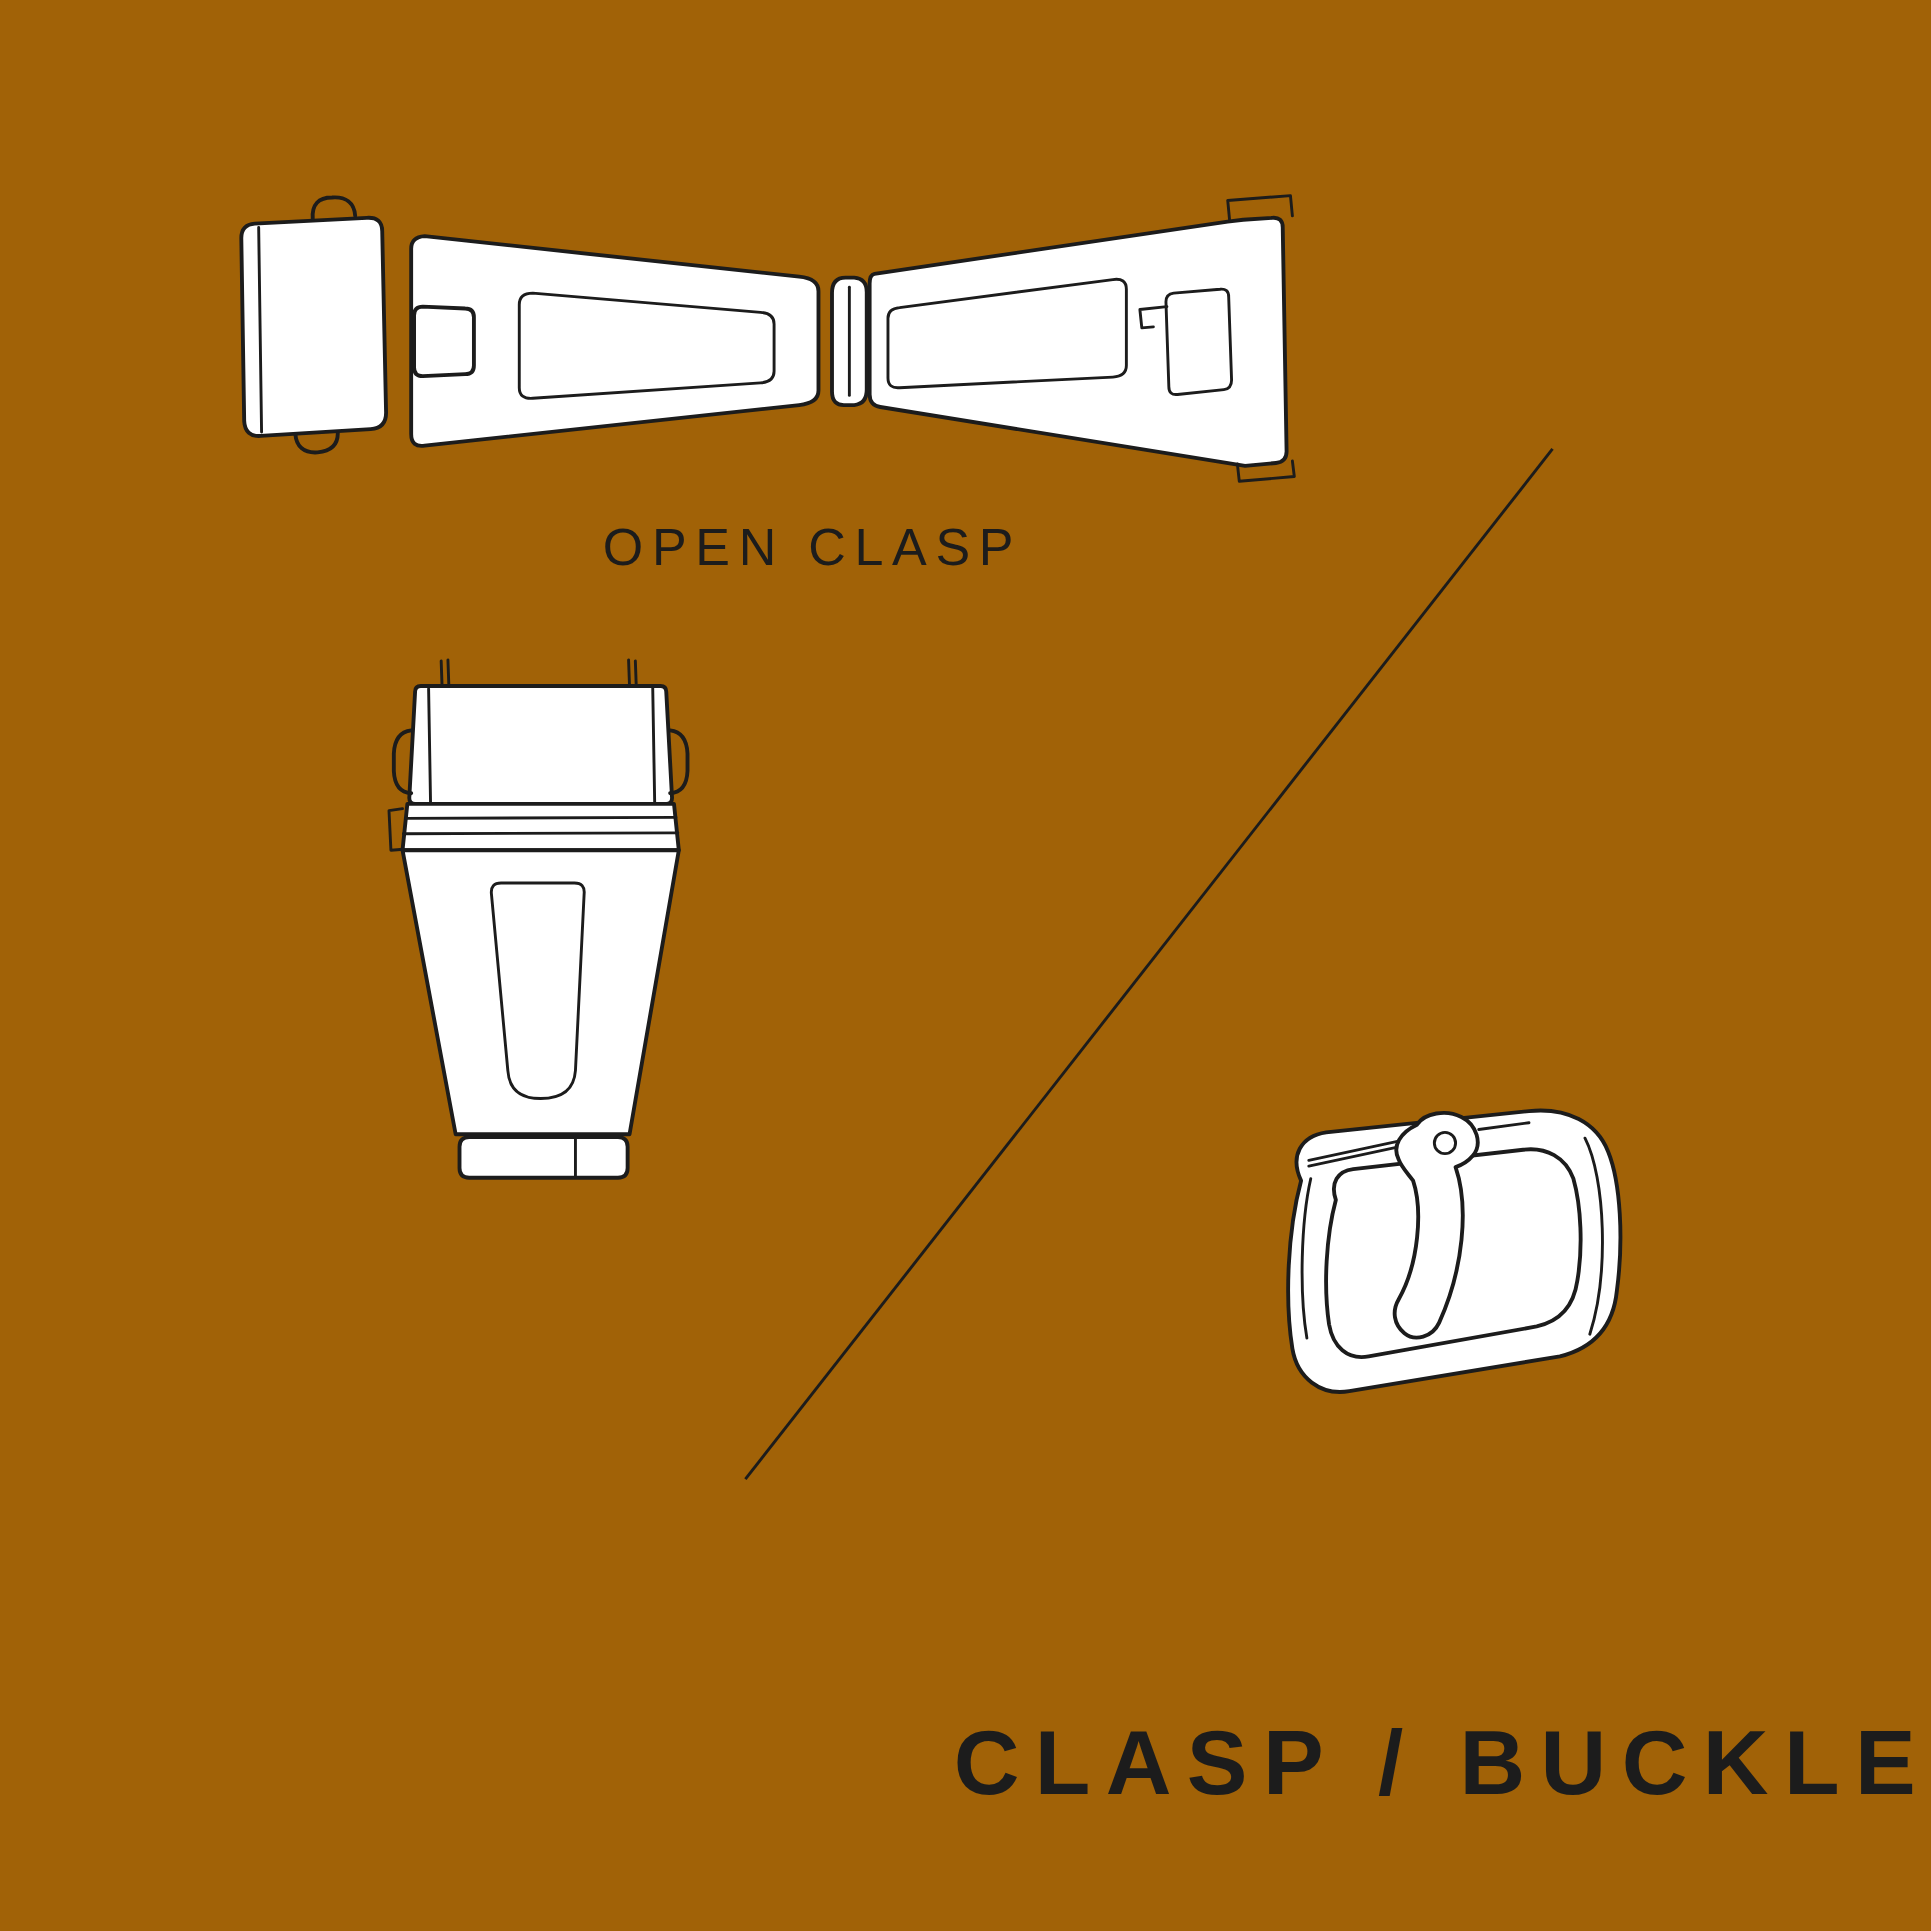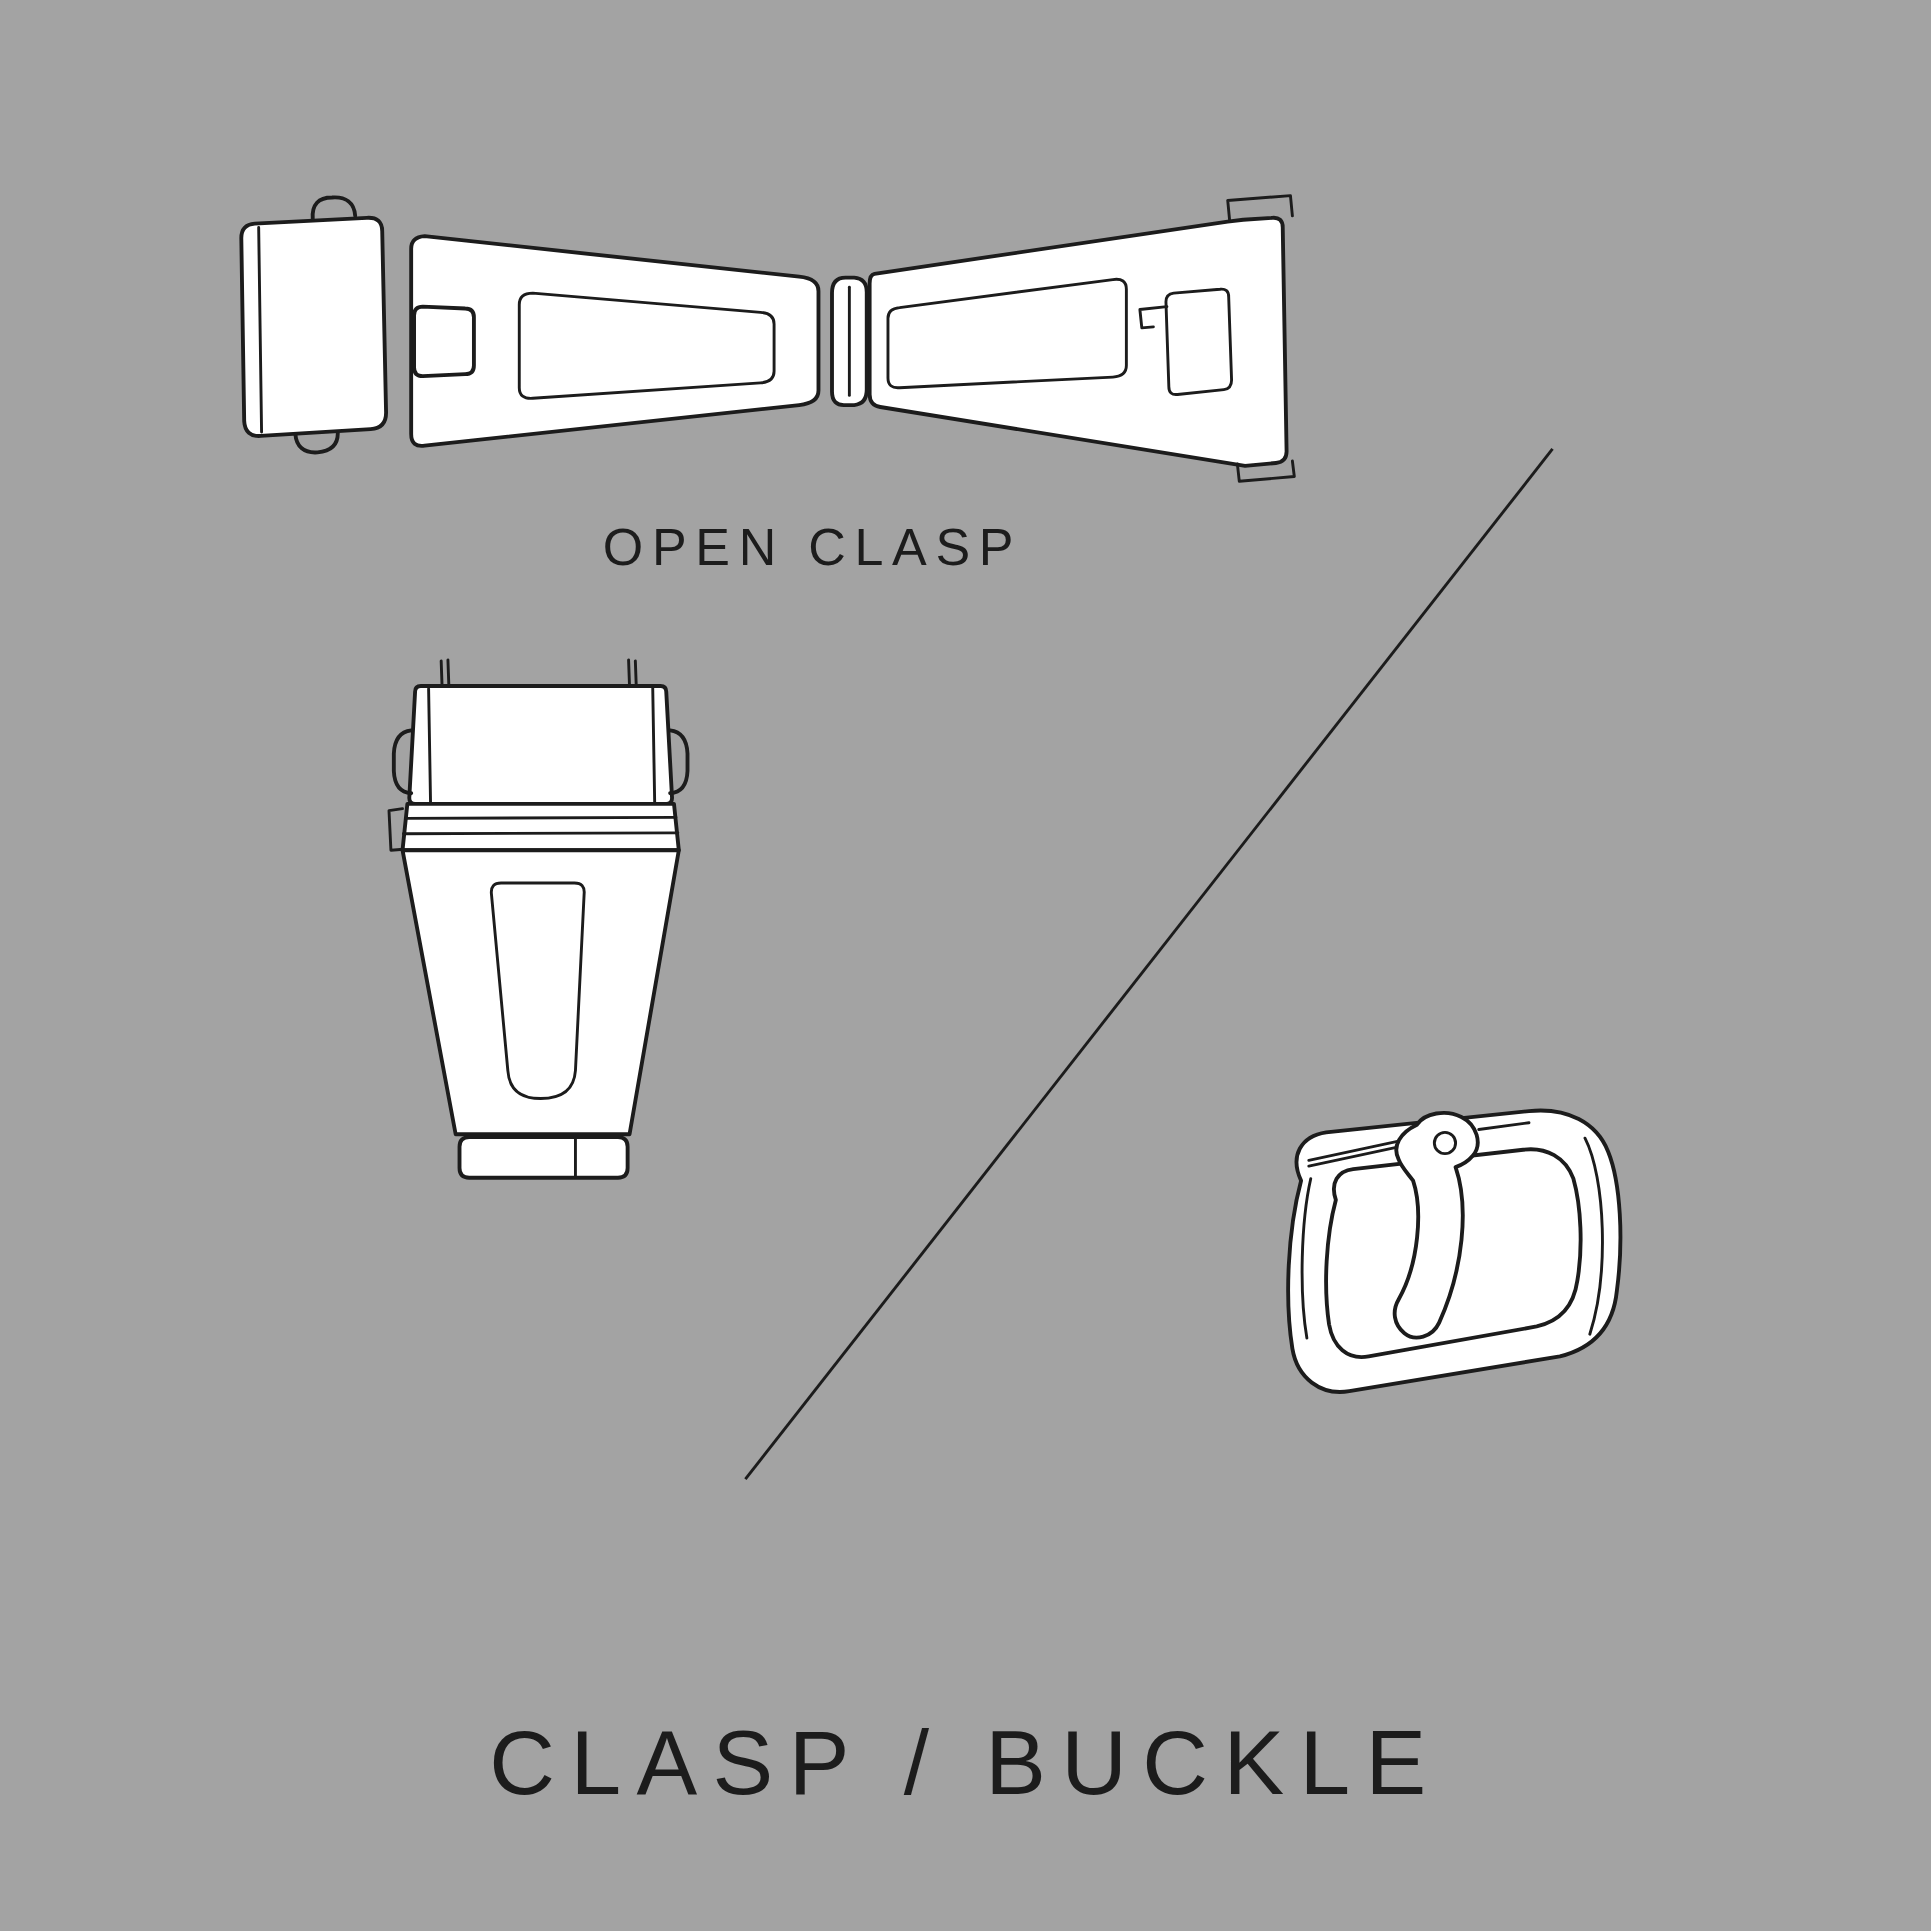--- a/index.html
+++ b/index.html
@@ -4,43 +4,43 @@
 <style>
   html, body { margin: 0; padding: 0; }
   body {
     font-family: "Liberation Sans", sans-serif;
     background: #ffffff;
   }
   .canvas {
     position: relative;
     width: 1931px;
     height: 1931px;
-    background: #a3a3a3;
+    background: #a16207;
     overflow: hidden;
   }
   .illo { position: absolute; }
   .illo svg { display: block; }
   .label {
     position: absolute;
     color: #1c1c1c;
     font-size: 52px;
     letter-spacing: 8.7px;
     text-align: center;
     white-space: nowrap;
     font-weight: 400;
   }
   .title {
     position: absolute;
     left: 0;
     width: 1931px;
-    text-align: center;
+    text-align: right;
     color: #1c1c1c;
     font-size: 91px;
     letter-spacing: 15.4px;
-    font-weight: 400;
+    font-weight: 700;
     white-space: nowrap;
   }
   .stroke {
     fill: none;
     stroke: #1c1c1c;
     stroke-width: 4;
     stroke-linejoin: round;
     stroke-linecap: round;
   }
   .stroke-thin {

